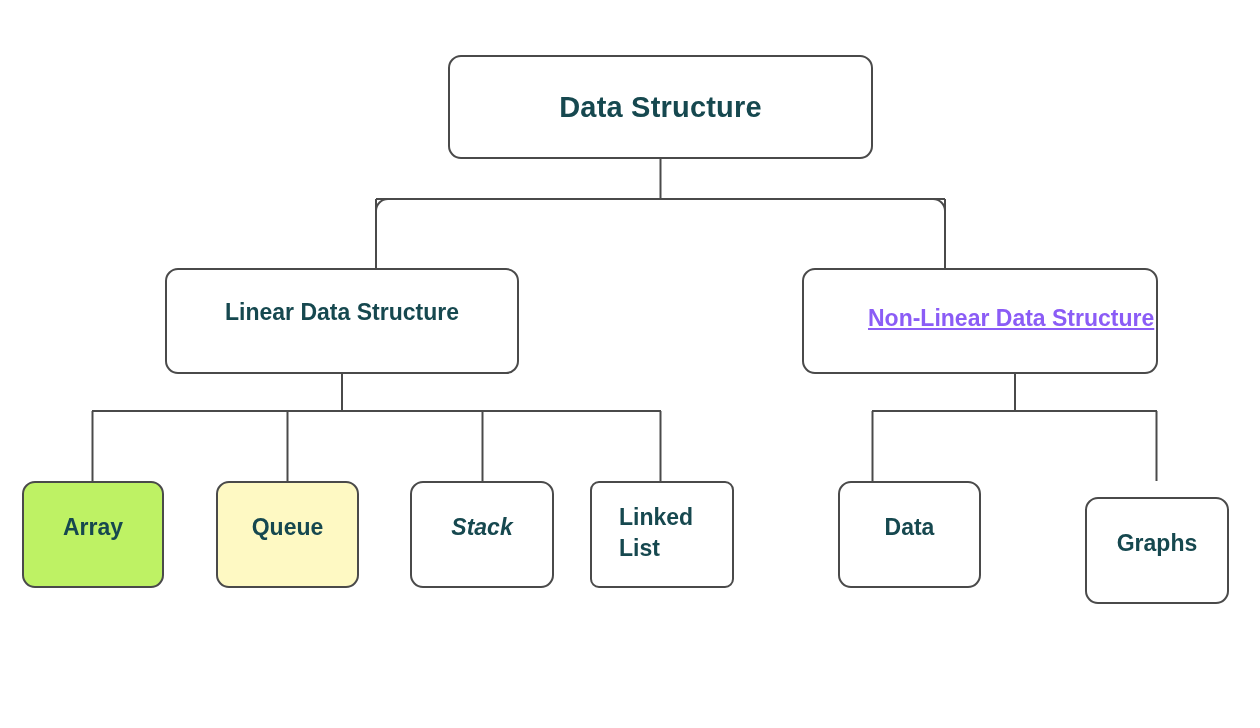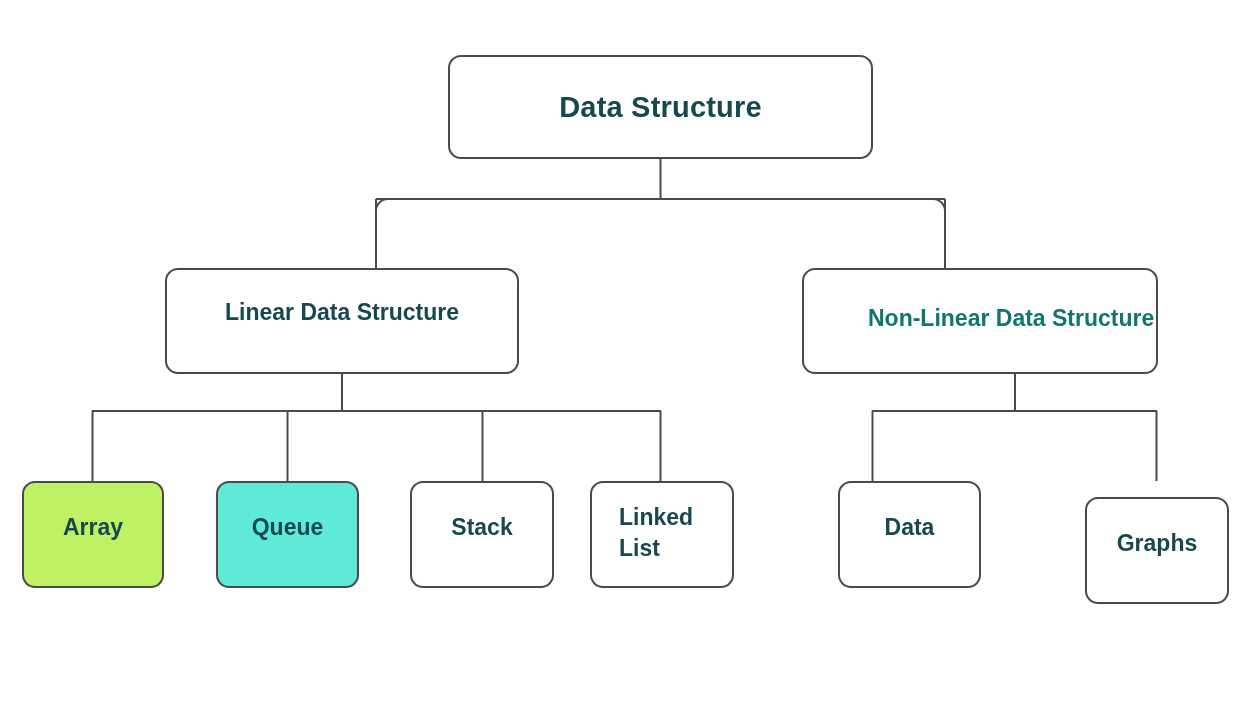--- a/index.html
+++ b/index.html
@@ -98,22 +98,22 @@
     padding-bottom: 14px;
   }
   .leaf.wrap .txt {
     text-align: left;
     padding-left: 27px;
     padding-bottom: 4px;
   }
 
   .leaf-array    { left: 22px;   width: 142px; }
   .leaf-queue    { left: 216px;  width: 143px; }
-  .leaf-stack    { left: 410px;  width: 144px; }
-  .leaf-linked   { left: 590px;  width: 144px; }
+  .leaf-stack    { left: 410px;  width: 144px; font-style: italic; }
+  .leaf-linked   { left: 590px;  width: 144px; border-radius: 9px; }
   .leaf-trees    { left: 838px;  width: 143px; }
   .leaf-graphs   { left: 1085px; width: 144px; margin-top: 16px; }
 </style>
 </head>
 <body>
 
 <div id="canvas" style="background: rgb(255, 255, 255);">
 
   <svg id="connectors" viewBox="0 0 1260 728" width="1260" height="728" xmlns="http://www.w3.org/2000/svg">
     <g fill="none" stroke="#4a4a4a" stroke-width="2" stroke-linecap="butt" stroke-linejoin="round">
@@ -142,29 +142,29 @@
   </svg>
 
   <div class="node root" style="background: rgb(255, 255, 255); border-color: rgb(74, 74, 74); color: rgb(22, 72, 79);">
     <span class="txt">Data Structure</span>
   </div>
 
   <div class="node branch branch-linear" style="background: rgb(255, 255, 255); border-color: rgb(74, 74, 74); color: rgb(22, 72, 79);">
     <span class="txt">Linear Data Structure</span>
   </div>
 
-  <div class="node branch branch-nonlinear" style="background: rgb(255, 255, 255); border-color: rgb(74, 74, 74); color: #0f766e;">
+  <div class="node branch branch-nonlinear" style="background: rgb(255, 255, 255); border-color: rgb(74, 74, 74); color: #8b5cf6; text-decoration: underline;">
     <span class="txt">Non-Linear Data Structure</span>
   </div>
 
   <div class="node leaf leaf-array" style="background: #bef264; border-color: rgb(74, 74, 74); color: rgb(22, 72, 79);">
     <span class="txt">Array</span>
   </div>
 
-  <div class="node leaf leaf-queue" style="background: #5eead4; border-color: rgb(74, 74, 74); color: rgb(22, 72, 79);">
+  <div class="node leaf leaf-queue" style="background: #fef9c3; border-color: rgb(74, 74, 74); color: rgb(22, 72, 79);">
     <span class="txt">Queue</span>
   </div>
 
   <div class="node leaf leaf-stack" style="background: rgb(255, 255, 255); border-color: rgb(74, 74, 74); color: rgb(22, 72, 79);">
     <span class="txt">Stack</span>
   </div>
 
   <div class="node leaf leaf-linked wrap" style="background: rgb(255, 255, 255); border-color: rgb(74, 74, 74); color: rgb(22, 72, 79);">
     <span class="txt">Linked List</span>
   </div>

